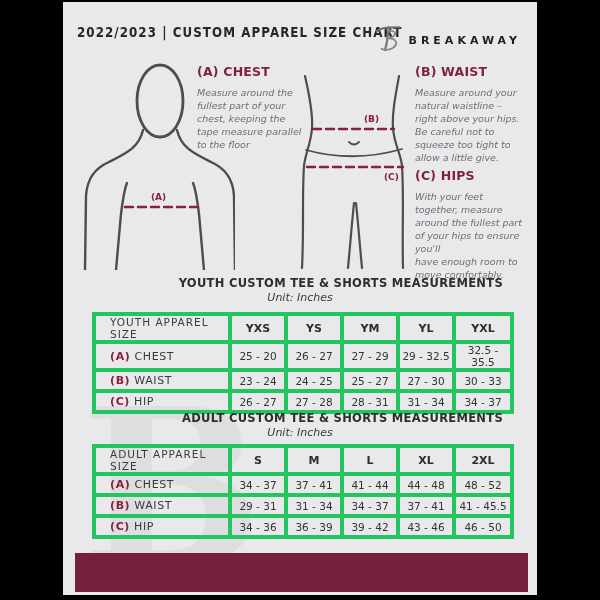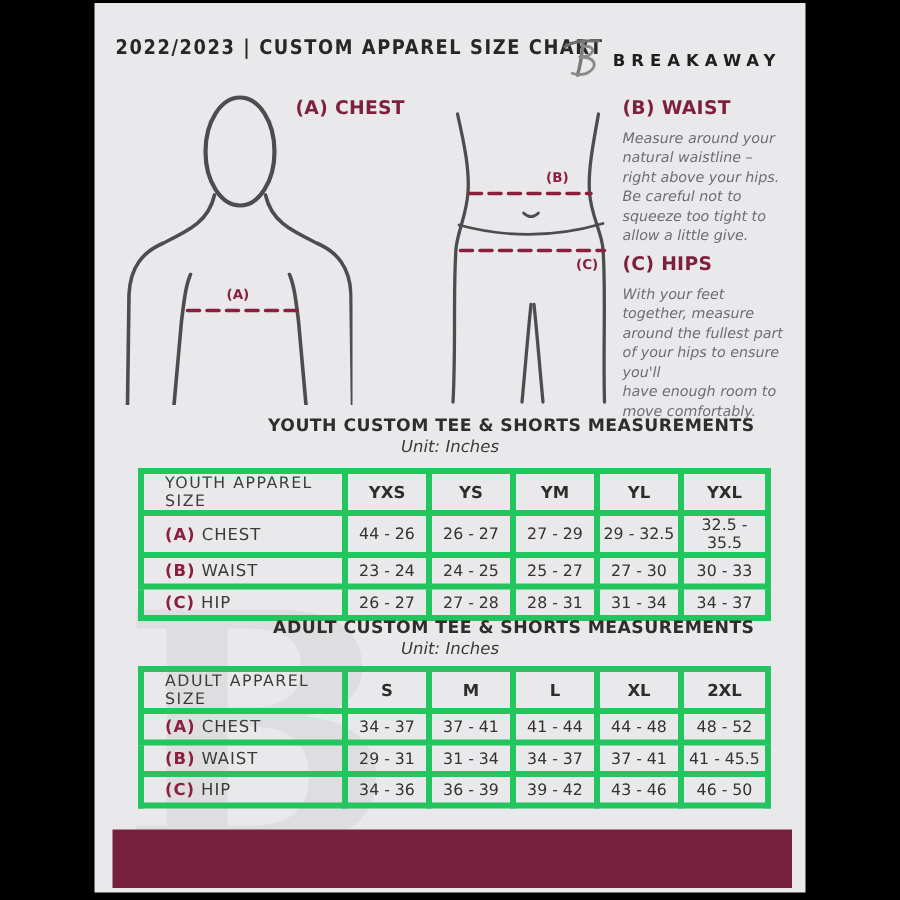--- a/index.html
+++ b/index.html
@@ -69,20 +69,21 @@
         <path d="M102 72 C 106 90, 120 96, 136 104 C 150 110, 158 120, 159 138 L 160 212"></path>
         <path d="M52 125 C 49 132, 48 140, 46 156 L 41 212"></path>
         <path d="M118 125 C 121 132, 122 140, 124 156 L 129 212"></path>
         <path d="M50 149 L 125 149" stroke="#8a1f3e" stroke-width="2.4" stroke-dasharray="8 5"></path>
       </svg>
       <span class="diag-label" style="left:76px; top:134px;">(A)</span>
     </div>
 
     <div class="inst" style="left:134px; top:62px;">
       <h3>(A) CHEST</h3>
+      <p>Measure around the fullest part of your chest, keeping the tape measure parallel to the floor</p>
     </div>
 
     <div class="fig" style="left:235px; top:60px; width:112px; height:210px;">
       <svg width="112" height="210" viewBox="0 0 112 210" fill="none" stroke="#4d4d4f" stroke-width="2.2" stroke-linecap="round">
         <path d="M7 14 C 12 36, 15 52, 14 66 C 13 82, 7 92, 6 104 C 4 132, 6 170, 4 206"></path>
         <path d="M101 14 C 97 36, 94 52, 95 66 C 96 82, 103 92, 104 104 C 106 132, 104 170, 105 206"></path>
         <path d="M51 80 Q 56 85 61 80" stroke-width="1.8"></path>
         <path d="M8 88 Q 56 101 104 87" stroke-width="1.8"></path>
         <path d="M56 141 C 54 160, 52 185, 50 206"></path>
         <path d="M58 141 C 60 160, 62 185, 64 206"></path>
@@ -119,21 +120,21 @@
           <tr>
         <td class="hd-lbl">YOUTH APPAREL SIZE</td>
         <td class="hd">YXS</td>
         <td class="hd">YS</td>
         <td class="hd">YM</td>
         <td class="hd">YL</td>
         <td class="hd">YXL</td>
       </tr>
       <tr>
         <td class="lbl"><span class="pfx">(A)</span> <span>CHEST</span></td>
-        <td class="val">44 - 26</td>
+        <td class="val">25 - 20</td>
         <td class="val">26 - 27</td>
         <td class="val">27 - 29</td>
         <td class="val">29 - 32.5</td>
         <td class="val">32.5 - 35.5</td>
       </tr>
       <tr>
         <td class="lbl"><span class="pfx">(B)</span> <span>WAIST</span></td>
         <td class="val">23 - 24</td>
         <td class="val">24 - 25</td>
         <td class="val">25 - 27</td>

